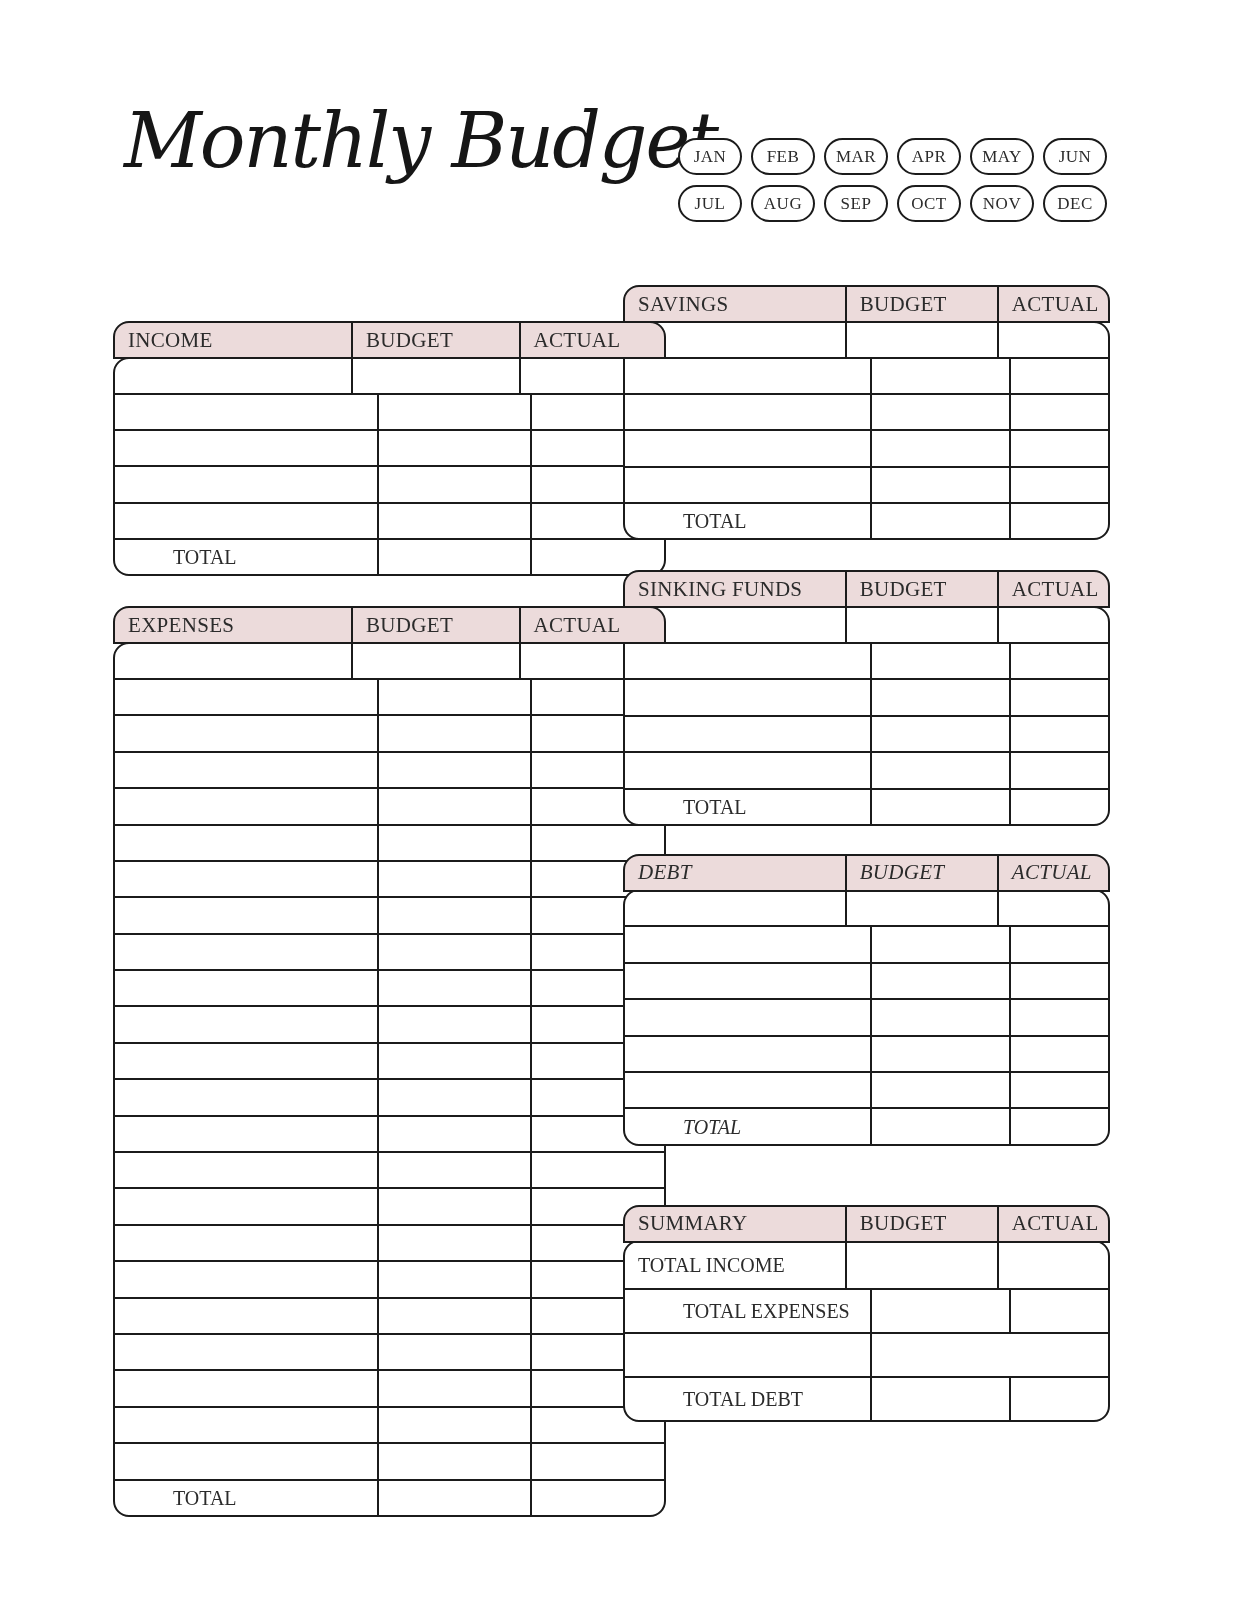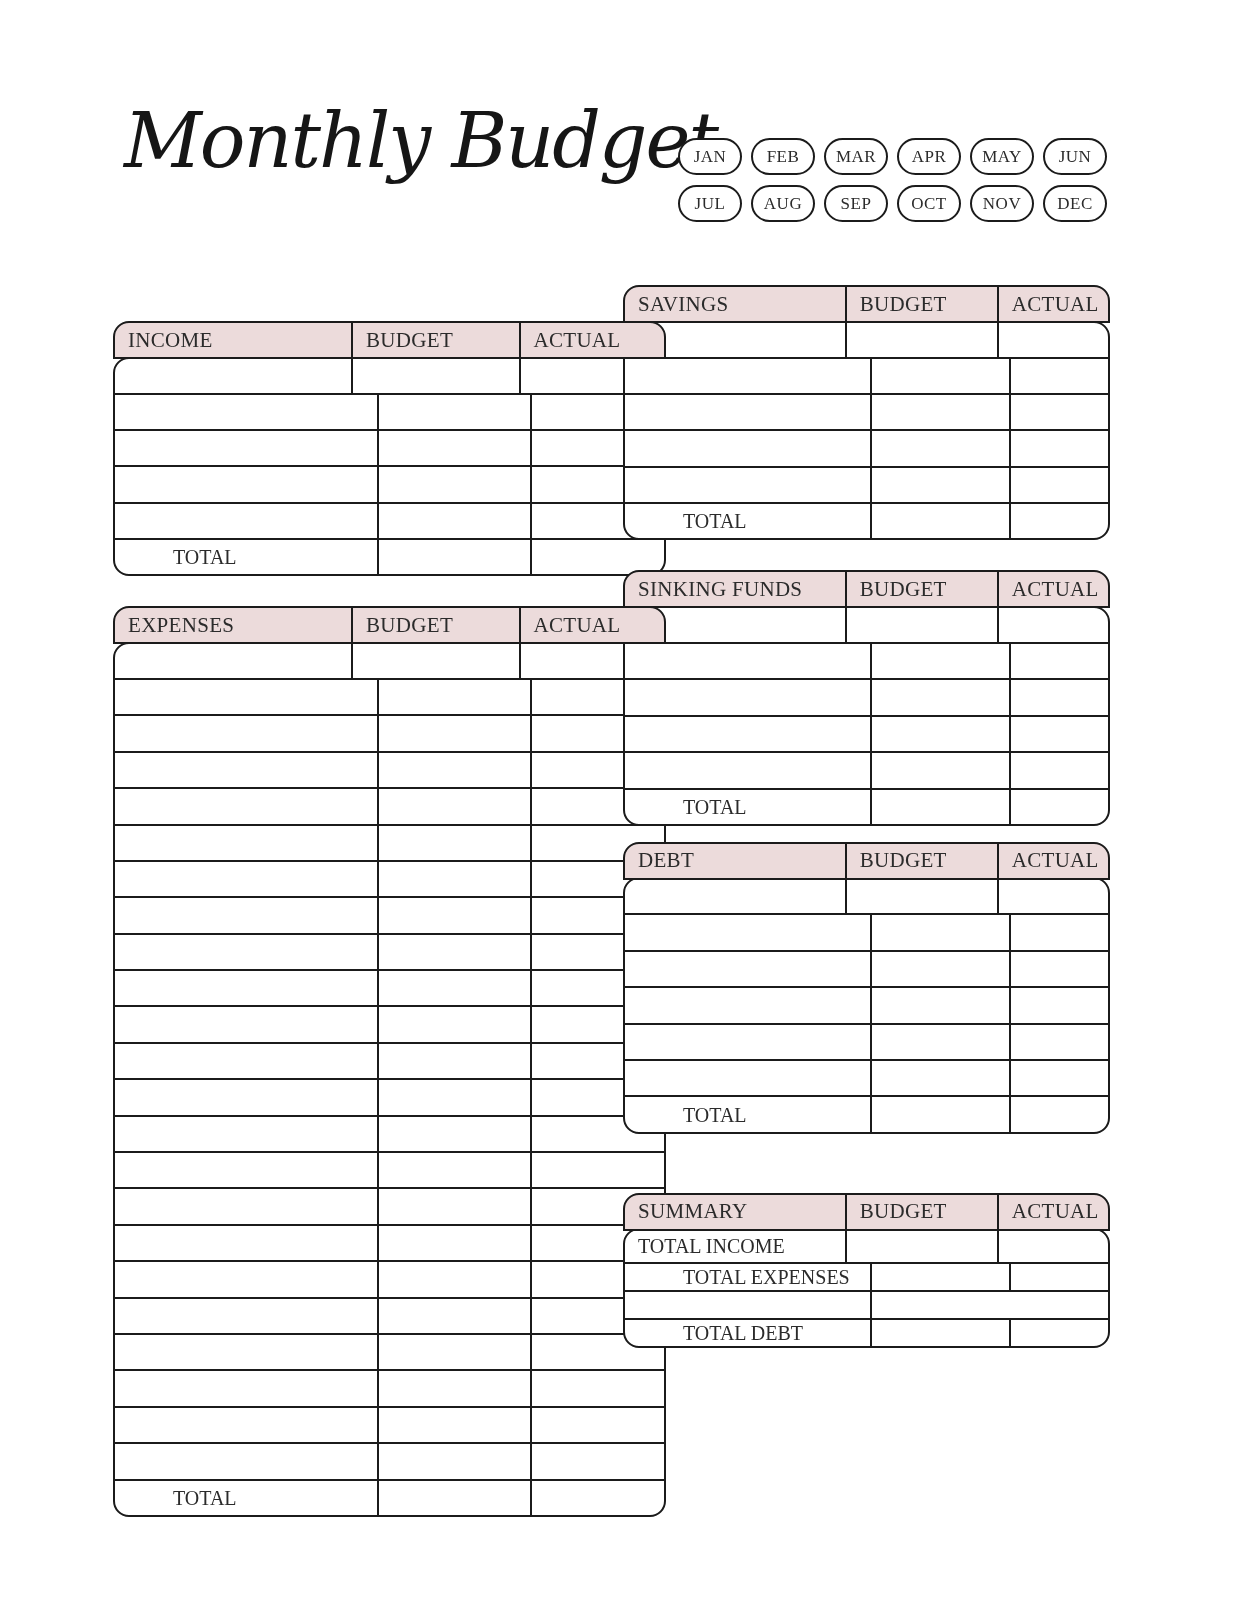--- a/index.html
+++ b/index.html
@@ -68,25 +68,25 @@
   .row { display: grid; height: 36.4px; }
   .t-body .row:first-child { height: 34px; }
   .row + .row { border-top: 2.5px solid #1b1b1b; padding-left: 45px; }
   .cell { overflow: hidden; }
   .cell + .cell { border-left: 2.5px solid #1b1b1b; }
   .label-cell { display: flex; align-items: center; padding: 0 6px 0 13px; font-size: 20px; line-height: 22px; }
 
   .cols-left  .t-head, .cols-left  .row { grid-template-columns: 43% 30.5% auto; }
   .cols-right .t-head, .cols-right .row { grid-template-columns: 43% 29% auto; gap: 12px; }
 
-  .rows-tall .row { height: 28px; }
-  .rows-tall .row:first-child { height: 32px; }
+  .rows-tall .row { height: 44px; }
+  .rows-tall .row:first-child { height: 46px; }
 
   .mt-30 { margin-top: 30px; }
-  .mt-26 { margin-top: 16px; }
+  .mt-26 { margin-top: 28px; font-style: italic; }
   .mt-39 { margin-top: 59px; }
 </style>
 </head>
 <body>
 
 <div class="page">
 
   <div class="title">Monthly Budget</div>
 
   <div class="months">

